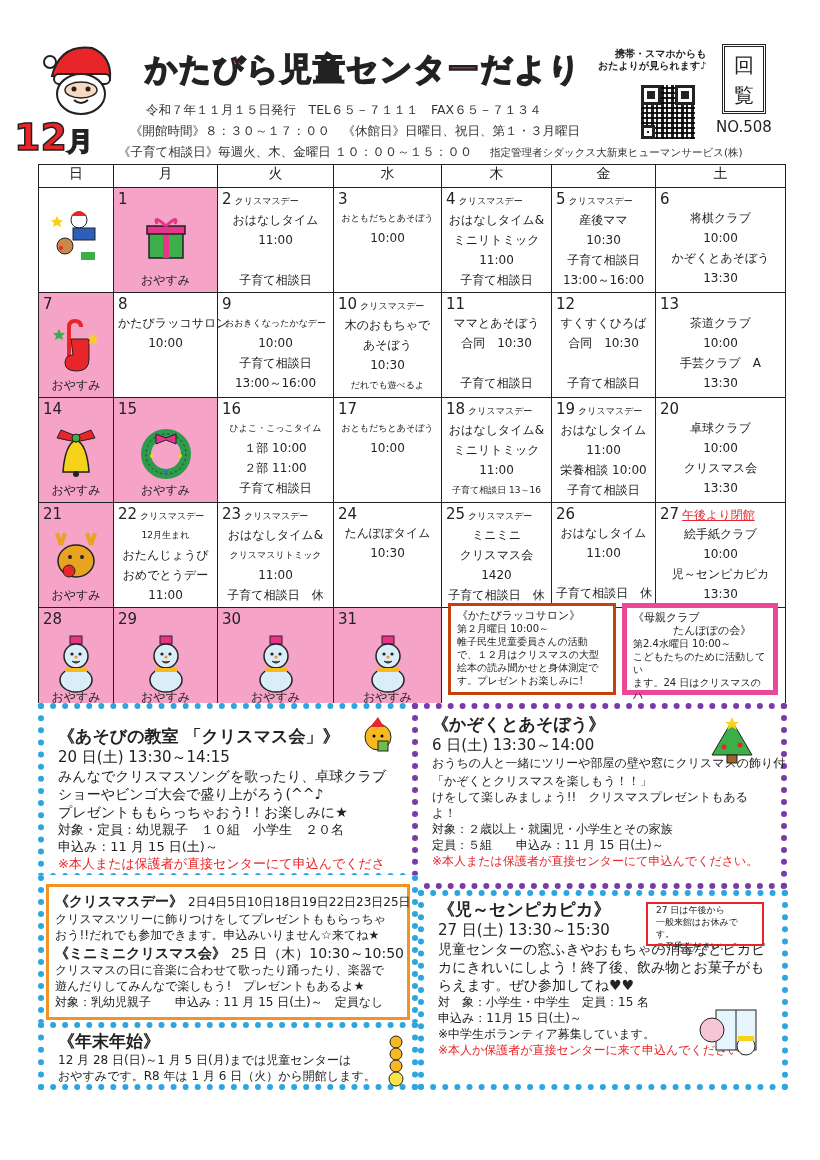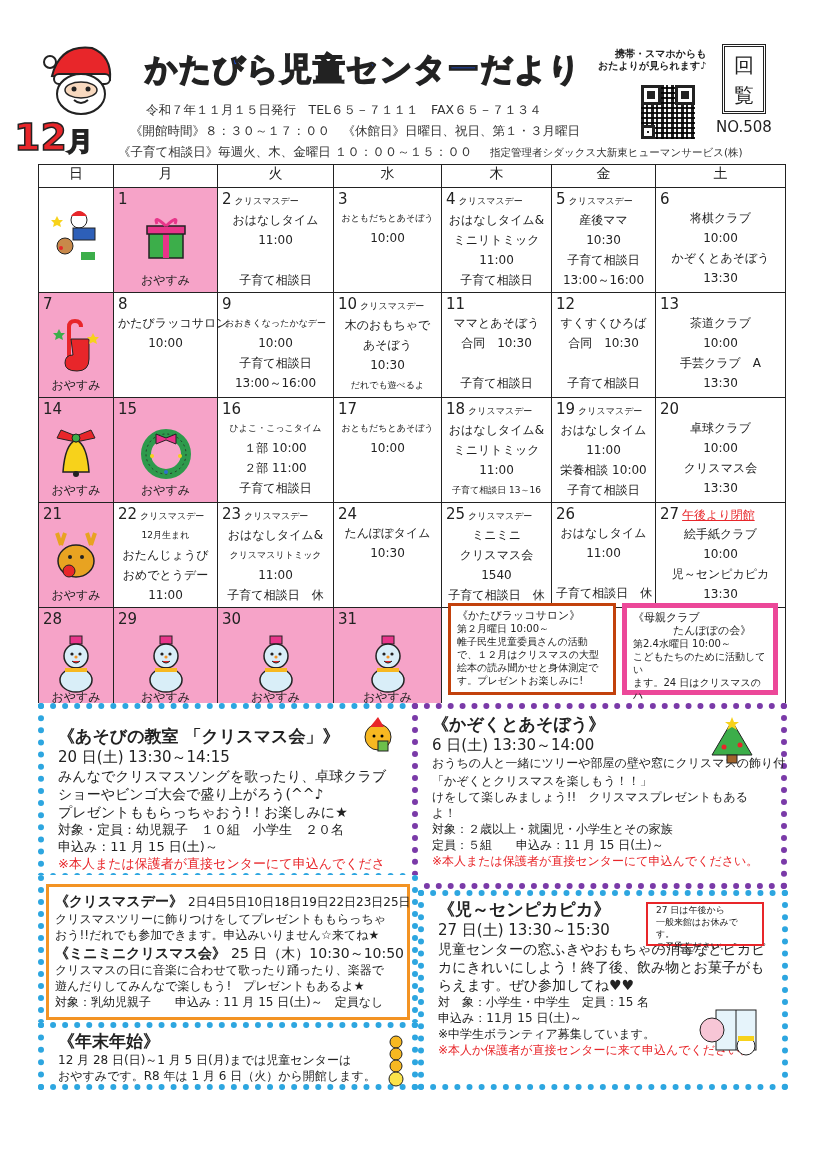--- a/index.html
+++ b/index.html
@@ -1,18 +1,18 @@
 <!DOCTYPE html>
 <html><head>
 <meta charset="utf-8">
 <style>
 *{box-sizing:border-box;margin:0;padding:0}
 body{width:820px;height:1160px;background:#fff;font-family:"DejaVu Sans","Liberation Sans",sans-serif;color:#222;position:relative;overflow:hidden}
 .abs{position:absolute}
-.title{left:145px;top:48px;font-size:32px;font-weight:bold;color:#1d4ed8;-webkit-text-stroke:1.5px #222;letter-spacing:1px;font-family:Liberation Mono, monospace}
+.title{left:145px;top:48px;font-size:32px;font-weight:bold;color:#ec4899;-webkit-text-stroke:1.5px #222;letter-spacing:1px;font-family:Liberation Mono, monospace}
 .month{left:14px;top:115px;font-size:38px;font-weight:bold;color:#e8262a;-webkit-text-stroke:1.5px #222}
 .month small{font-size:26px}
 .info{font-size:12.5px;color:#333;white-space:nowrap}
 .qr-note{left:598px;top:48px;font-size:10px;font-weight:bold;line-height:12px;text-align:right}
 .qr{left:641px;top:85px;width:54px;height:54px;background:
  repeating-linear-gradient(90deg,#222 0 3px,#fff 3px 5px,#222 5px 7px,#fff 7px 10px),
  repeating-linear-gradient(0deg,#222 0 2px,#fff 2px 5px);background-blend-mode:multiply}
 .qr::before,.qr::after{content:"";position:absolute;width:14px;height:14px;border:3px solid #222;background:#fff;box-shadow:inset 0 0 0 3px #fff,inset 0 0 0 7px #222}
 .qr::before{left:0;top:0}.qr::after{right:0;top:0}
 .qr .c{position:absolute;left:0;bottom:0;width:14px;height:14px;border:3px solid #222;background:#fff;box-shadow:inset 0 0 0 3px #fff,inset 0 0 0 7px #222}
@@ -290,21 +290,21 @@
         </td>
         <td>
           <div class="dn"><span>24</span></div>
           <div class="ln">たんぽぽタイム</div>
           <div class="ln">10:30</div>
         </td>
         <td>
           <div class="dn"><span>25</span><span class="tag">クリスマスデー</span></div>
           <div class="ln">ミニミニ</div>
           <div class="ln">クリスマス会</div>
-          <div class="ln">1540</div>
+          <div class="ln">1420</div>
           <div class="ln">子育て相談日　休</div>
         </td>
         <td>
           <div class="dn"><span>26</span></div>
           <div class="ln">おはなしタイム</div>
           <div class="ln">11:00</div>
           <div class="ln">&nbsp;</div>
           <div class="ln">子育て相談日　休</div>
         </td>
         <td>

